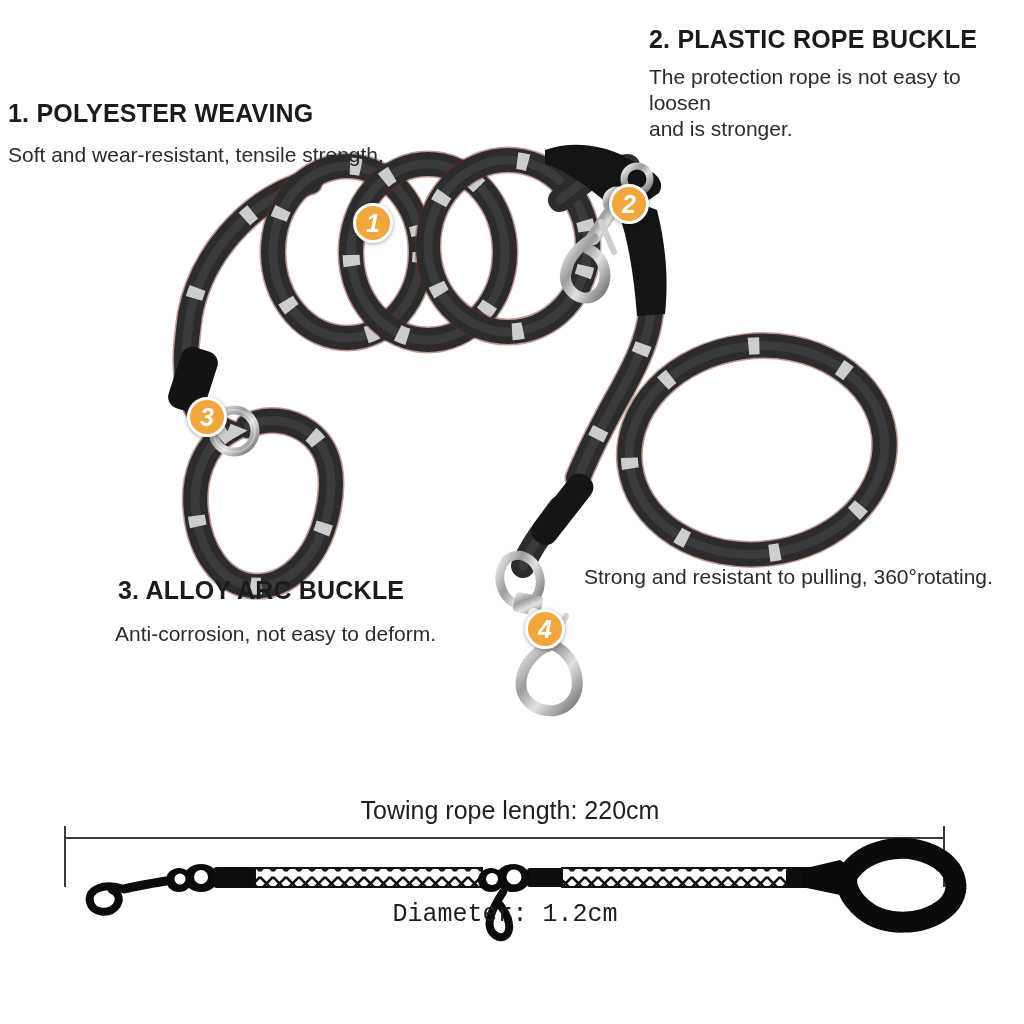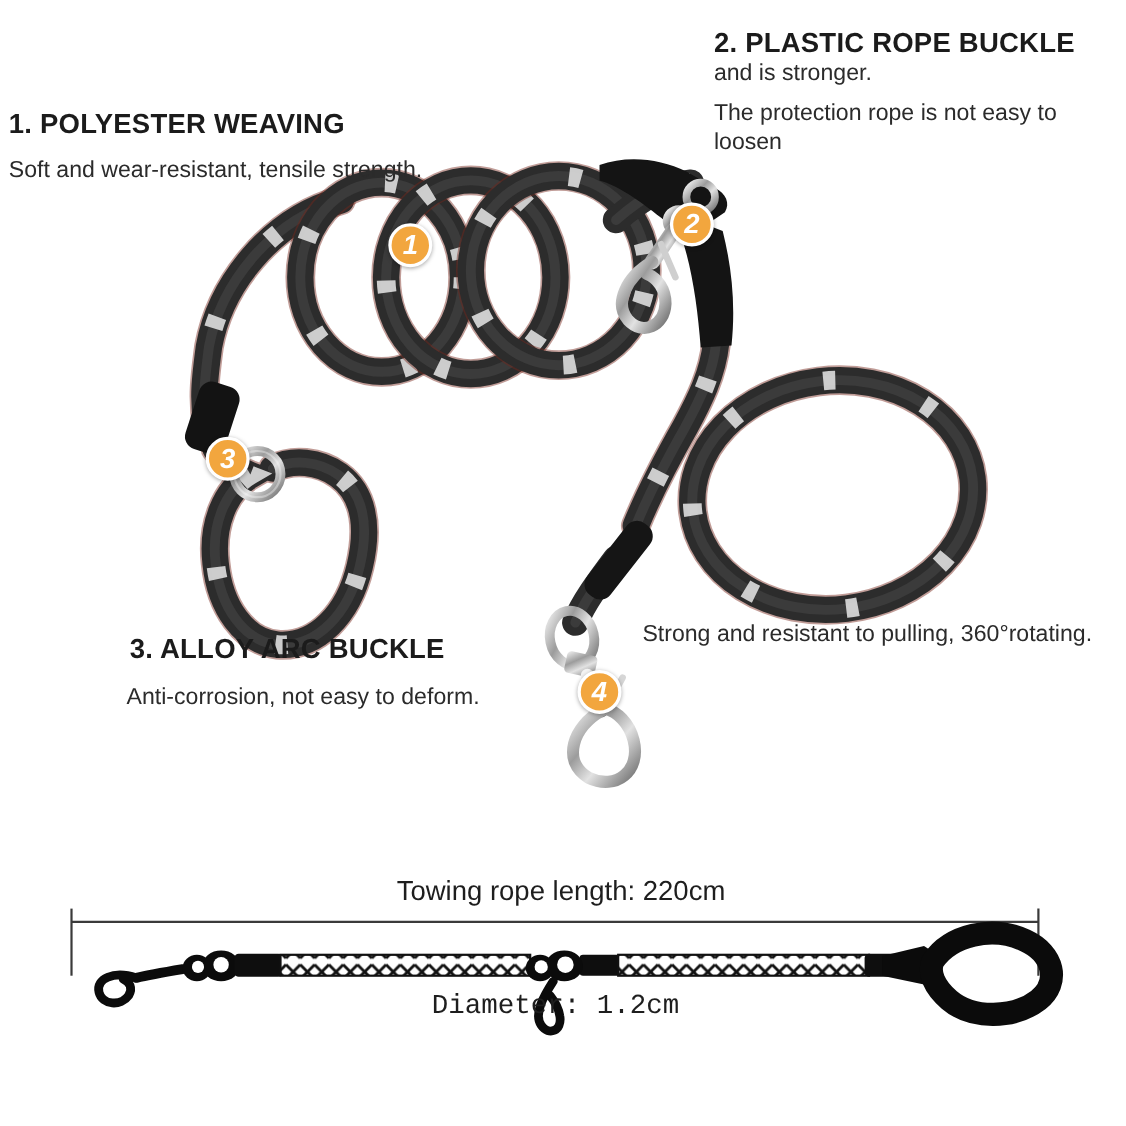--- a/index.html
+++ b/index.html
@@ -198,22 +198,22 @@
       <span>4</span>
     </div>
 
   <div class="feature" style="left:8px;top:99px;">
     <div class="title">1. POLYESTER WEAVING</div>
     <div class="desc" style="margin-top:14px;">Soft and wear-resistant, tensile strength.</div>
   </div>
 
   <div class="feature" style="left:649px;top:25px;">
     <div class="title">2. PLASTIC ROPE BUCKLE</div>
+    <div class="desc" style="margin-top:10px;">The protection rope is not easy to loosen</div>
     <div class="desc">and is stronger.</div>
-    <div class="desc" style="margin-top:10px;">The protection rope is not easy to loosen</div>
   </div>
 
   <div class="feature" style="left:118px;top:576px;">
     <div class="title">3. ALLOY ARC BUCKLE</div>
     <div class="desc" style="margin-top:16px;margin-left:-3px;text-align:center;">Anti-corrosion, not easy to deform.</div>
   </div>
 
   <div class="feature" style="left:584px;top:553px;">
     <div class="desc" style="margin-top:11px;white-space:nowrap;">Strong and resistant to pulling, 360°rotating.</div>
   </div>

